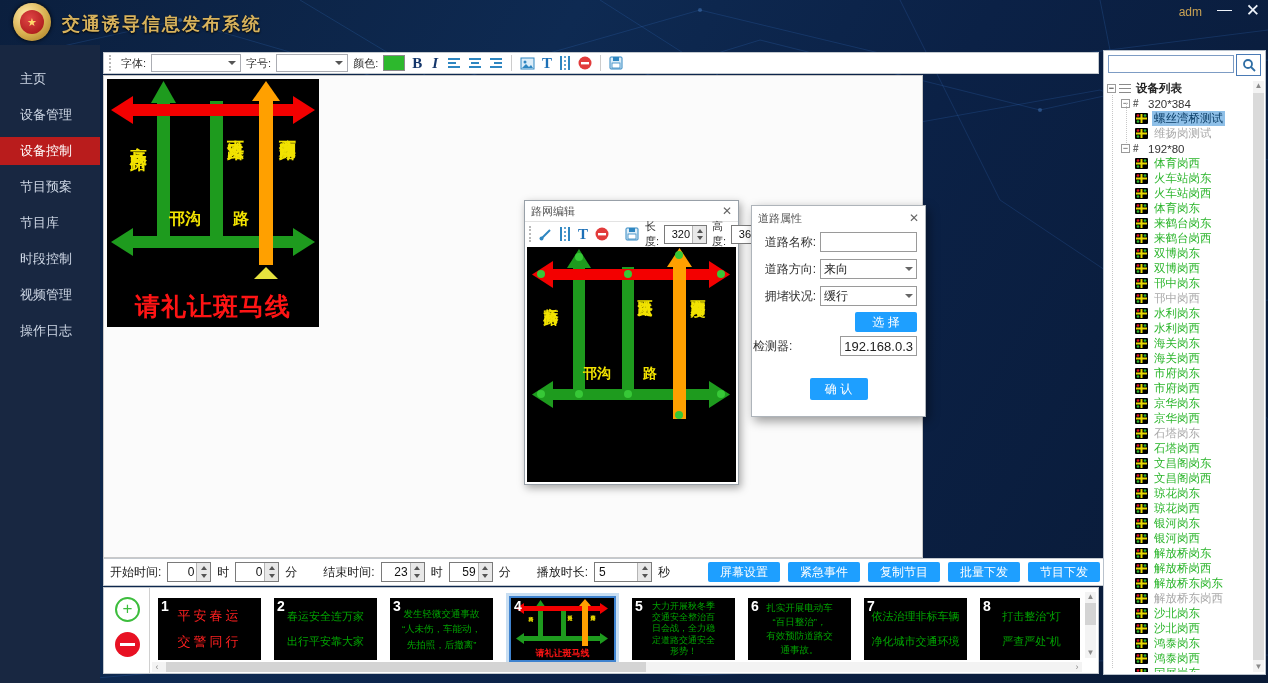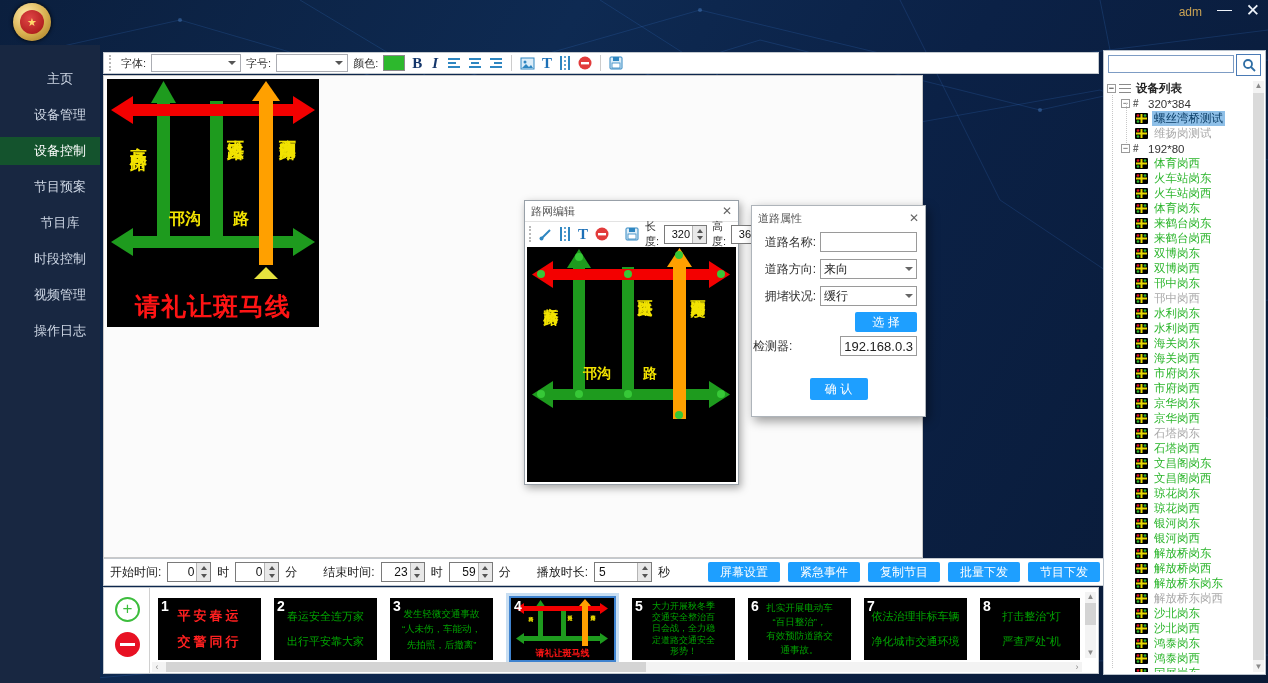--- a/index.html
+++ b/index.html
@@ -16,22 +16,22 @@
     color:#ffd86b;font-size:11px;}
   .app-title{position:absolute;left:62px;top:12px;font-size:18px;font-weight:bold;color:#d7b25c;
     letter-spacing:2px;text-shadow:0 1px 2px #000;}
   .user-name{position:absolute;right:66px;top:5px;font-size:12px;color:#c9a254;}
   .win-btn{position:absolute;top:2px;color:#eef3fa;font-size:15px;cursor:pointer;line-height:18px;}
   #btn-min{right:36px;top:0px;}
   #btn-close{right:8px;font-size:17px;}
 
   
   #sidebar{position:absolute;left:0;top:45px;width:100px;height:638px;background:#182741;padding-top:12px;box-sizing:border-box;}
-  .side-item{height:28px;line-height:28px;text-align:center;color:#cfd8e6;font-size:13px;margin:8px 0;cursor:pointer;padding-left:20px;}
-  .side-item.state-active{background:#14532d;color:#fff;}
+  .side-item{height:28px;line-height:28px;color:#cfd8e6;font-size:13px;margin:8px 0;cursor:pointer;padding-left:20px;}
+  .side-item.state-active{background:#b91c1c;color:#fff;}
 
   
   .panel{position:absolute;background:#fff;border:1px solid #c3c9cf;box-sizing:border-box;}
 
   
   #main-toolbar{left:103px;top:52px;width:996px;height:22px;display:flex;align-items:center;gap:5px;padding:0 5px;font-size:11px;color:#333;}
   .grip{width:3px;height:16px;border-left:2px dotted #b9b9b9;margin-right:2px;}
   .combo{position:relative;height:16px;background:#fff;border:1px solid #abadb3;cursor:pointer;}
   .combo.w1{width:88px;} .combo.w2{width:70px;}
   .combo .chev{position:absolute;right:4px;top:6px;width:0;height:0;border-left:4px solid transparent;border-right:4px solid transparent;border-top:4px solid #555;}
@@ -79,21 +79,21 @@
   
   #filmstrip{left:103px;top:587px;width:996px;height:87px;}
   #strip-left{position:absolute;left:0;top:0;width:45px;height:85px;border-right:1px solid #d0d0d0;}
   .add-btn{position:absolute;left:11px;top:9px;width:21px;height:21px;border:2px solid #3dbd3d;border-radius:50%;color:#3dbd3d;font-size:17px;line-height:19px;text-align:center;cursor:pointer;}
   .del-btn{position:absolute;left:11px;top:44px;width:25px;height:25px;background:#e81123;border-radius:50%;cursor:pointer;}
   .del-btn::before{content:"";position:absolute;left:5px;top:11px;width:15px;height:3px;background:#fff;}
   #program-strip{position:absolute;left:54px;top:5px;right:18px;height:72px;display:flex;gap:13px;align-items:flex-start;overflow:hidden;}
   .thumb{position:relative;width:103px;height:62px;background:#000;flex:none;cursor:pointer;margin-top:5px;}
   .p-num{position:absolute;top:0;left:3px;color:#fff;font-weight:bold;font-size:14px;z-index:2;}
   .p-lines{position:absolute;inset:0;display:flex;flex-direction:column;align-items:center;justify-content:center;white-space:nowrap;}
-  .c-green{color:#00a400;} .c-red{color:#ff2020;font-weight:bold;letter-spacing:3px;}
+  .c-green{color:#00a400;} .c-red{color:#ff2020;font-weight:normal;letter-spacing:3px;}
   .p-lines.n2{font-size:11px;line-height:2.3;} .p-lines.c-red.n2{font-size:13px;line-height:2;}
   .p-lines.n3{font-size:9.5px;line-height:1.6;} .p-lines.n4{font-size:9.5px;line-height:1.45;}
   .p-lines.n5{font-size:9px;line-height:1.25;}
   .thumb.sel{outline:2px solid #3f83cf;box-shadow:0 0 0 5px #c8def2;margin-left:5px;margin-right:5px;}
   .mini-label{position:absolute;writing-mode:vertical-rl;text-orientation:upright;color:#f2e300;font-size:5px;line-height:1;}
   .mini-slogan{position:absolute;left:0;right:0;bottom:0px;text-align:center;color:#ff1414;font-weight:bold;font-size:9px;white-space:nowrap;}
   .hscroll{position:absolute;left:48px;right:16px;bottom:1px;height:10px;background:#f3f3f3;}
   .hscroll .thumbbar{position:absolute;left:14px;top:0;width:480px;height:10px;background:#d4d4d4;}
   .hs-ar{position:absolute;top:0px;width:10px;height:10px;color:#8a8a8a;font-size:9px;line-height:10px;text-align:center;}
   .vscroll{position:absolute;right:2px;top:4px;width:11px;height:66px;background:#f3f3f3;}
@@ -150,20 +150,21 @@
       <circle cx="1040" cy="110" r="2"></circle>
         <circle cx="1150" cy="250" r="2"></circle>
         <circle cx="60" cy="400" r="2"></circle>
     </g>
   </svg>
 
   <div id="header">
     <div class="logo">
         <div class="core">★</div>
       </div>
+    <div class="app-title">交通诱导信息发布系统</div>
     <div class="user-name">adm</div>
     <div class="win-btn" id="btn-min">—</div>
     <div class="win-btn" id="btn-close">✕</div>
   </div>
 
   <div id="sidebar">
   <div class="side-item"><span>主页</span></div>
 
   <div class="side-item"><span>设备管理</span></div>
 

